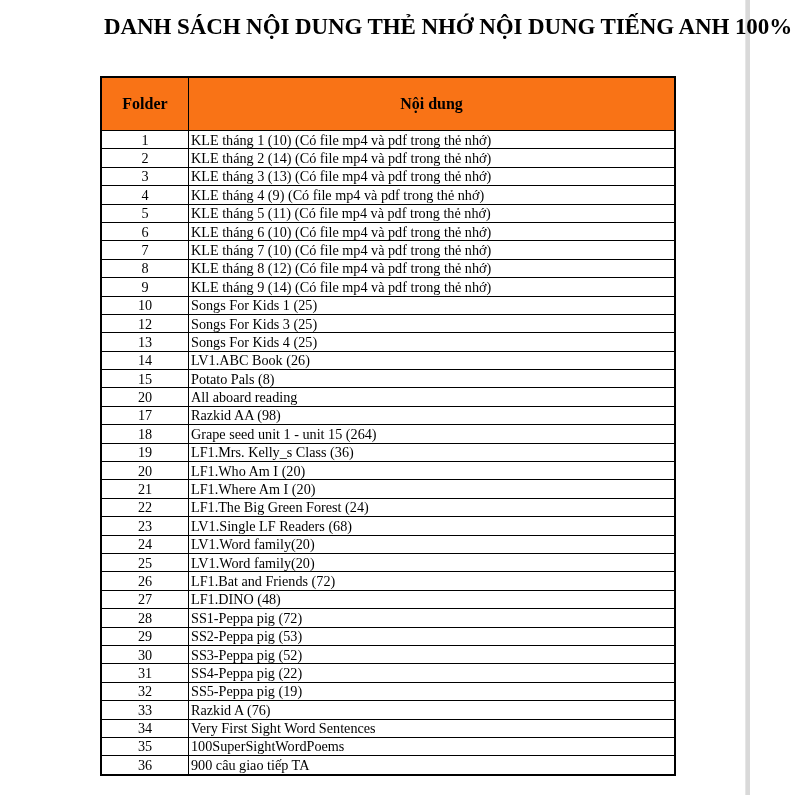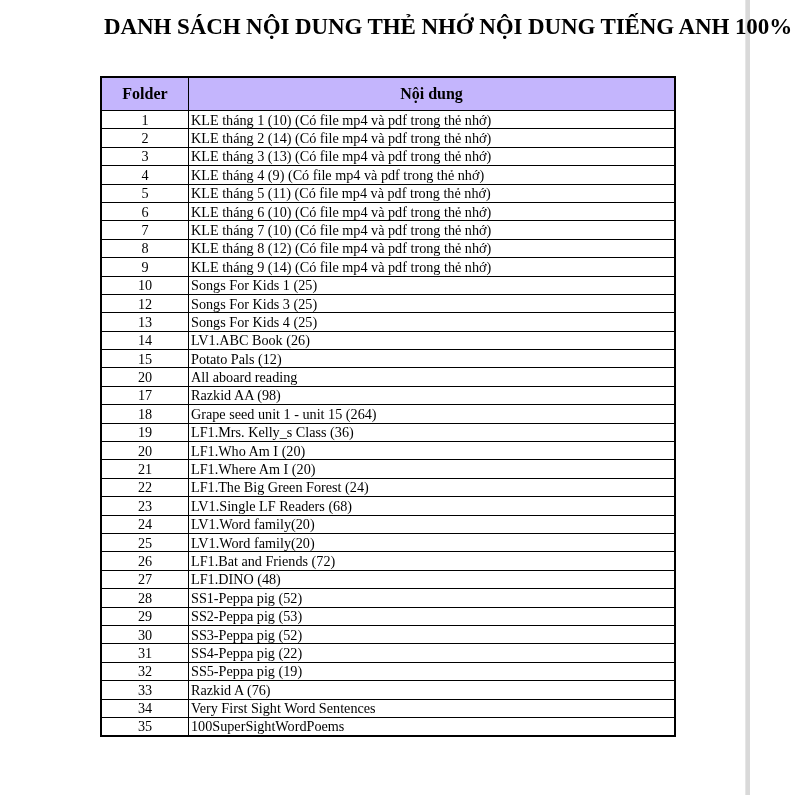--- a/index.html
+++ b/index.html
@@ -14,22 +14,22 @@
   .title {
     position:absolute; left:104px; top:14px; width:560px;
     font-weight:bold; font-size:23px; letter-spacing:-0.1px; white-space:nowrap;
   }
   table.list {
     position:absolute; left:100px; top:76px; width:576px;
     border-collapse:collapse; border:2px solid #000;
     font-size:14.2px; line-height:1;
   }
   table.list th {
-    background:#c4b5fd; font-weight:bold; font-size:16px; height:20px;
-    border:1.5px solid #000; padding:6px; text-align:center;
+    background:#f97316; font-weight:bold; font-size:16px; height:20px;
+    border:1.5px solid #000; padding:16px; text-align:center;
   }
   table.list td {
     height:17.4px; border:1.5px solid #000; padding:0 0 0 2px; white-space:nowrap;
   }
   table.list td.num { text-align:center; width:86px; padding:0; }
 </style>
 </head>
 <body>
 
 <div class="page-edge"></div>
@@ -91,21 +91,21 @@
       <tr>
         <td class="num">13</td>
         <td>Songs For Kids 4 (25)</td>
       </tr>
       <tr>
         <td class="num">14</td>
         <td>LV1.ABC Book (26)</td>
       </tr>
       <tr>
         <td class="num">15</td>
-        <td>Potato Pals (12)</td>
+        <td>Potato Pals (8)</td>
       </tr>
       <tr>
         <td class="num">20</td>
         <td>All aboard reading</td>
       </tr>
       <tr>
         <td class="num">17</td>
         <td>Razkid AA (98)</td>
       </tr>
       <tr>
@@ -143,21 +143,21 @@
       <tr>
         <td class="num">26</td>
         <td>LF1.Bat and Friends (72)</td>
       </tr>
       <tr>
         <td class="num">27</td>
         <td>LF1.DINO (48)</td>
       </tr>
       <tr>
         <td class="num">28</td>
-        <td>SS1-Peppa pig (52)</td>
+        <td>SS1-Peppa pig (72)</td>
       </tr>
       <tr>
         <td class="num">29</td>
         <td>SS2-Peppa pig (53)</td>
       </tr>
       <tr>
         <td class="num">30</td>
         <td>SS3-Peppa pig (52)</td>
       </tr>
       <tr>
@@ -173,14 +173,18 @@
         <td>Razkid A (76)</td>
       </tr>
       <tr>
         <td class="num">34</td>
         <td>Very First Sight Word Sentences</td>
       </tr>
       <tr>
         <td class="num">35</td>
         <td>100SuperSightWordPoems</td>
       </tr>
+      <tr>
+        <td class="num">36</td>
+        <td>900 câu giao tiếp TA</td>
+      </tr>
     </tbody>
 </table>
 
 </body></html>

